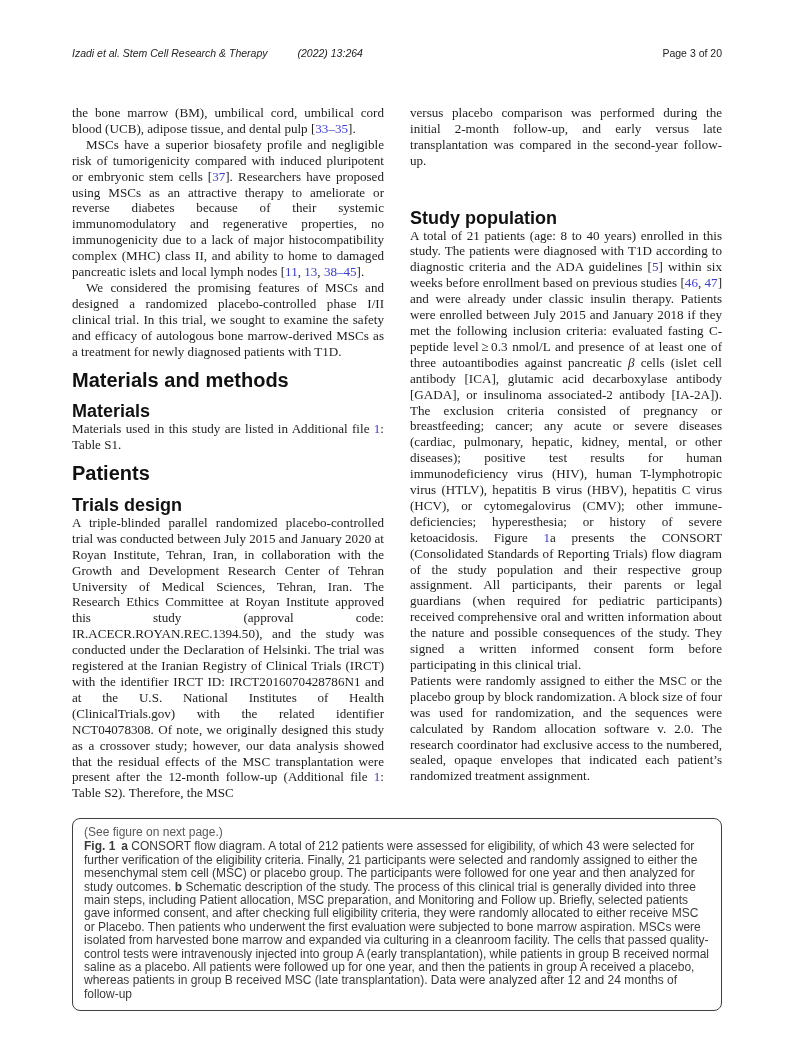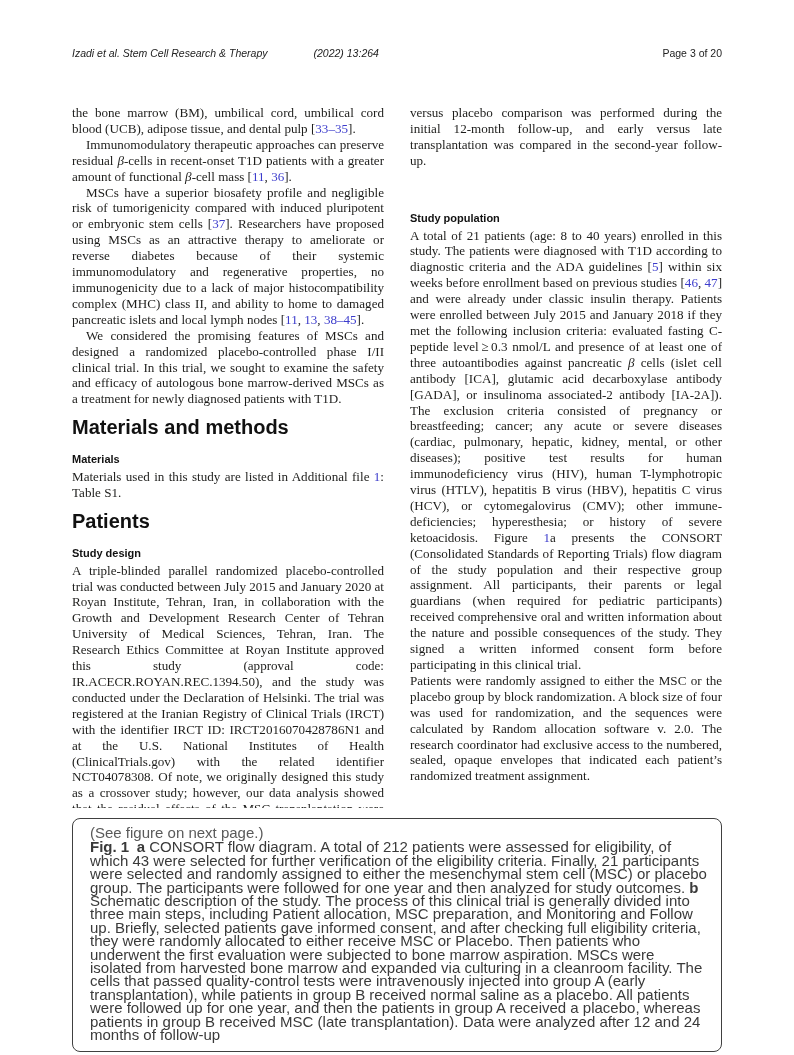--- a/index.html
+++ b/index.html
@@ -9,72 +9,71 @@
     -webkit-font-smoothing:antialiased;
   }
   .page{box-sizing:border-box;width:794px;height:1055px;padding:47px 72px 0 72px;}
   .hdr{
     display:flex;justify-content:space-between;align-items:baseline;
     font-family:"Liberation Sans","DejaVu Sans",sans-serif;
     font-size:10.5px;color:#222222;
   }
   .hdr-left{font-style:italic;}
   .hdr-right{font-style:normal;}
-  .vol{margin-left:16px;padding-left:30px;}
+  .vol{padding-left:30px;}
   .cols{display:flex;gap:26px;margin-top:46px;height:703px;overflow:hidden;}
   .col{width:318px;font-size:13.1px;line-height:15.9px;text-align:justify;
        text-justify:inter-word;}
   p.bp{margin:0;}
   p.ind{text-indent:14px;}
   .h1{font-family:"Liberation Sans","DejaVu Sans",sans-serif;
       font-size:20px;font-weight:bold;color:#111;
       margin:13px 0 3px 0;text-align:left;}
   .h2{font-family:"Liberation Sans","DejaVu Sans",sans-serif;
-      font-size:11px;font-weight:bold;color:#111;
+      font-size:18px;font-weight:bold;color:#111;
       margin:16px 0 1px 0;text-align:left;}
   .h2.gap{margin-top:42px;}
   .col > :first-child{margin-top:0;}
   .fig-box{
     margin-top:10px;
     border:1.5px solid #404040;border-radius:8px;
-    padding:7px 11px 9px 17px;
+    padding:7px 11px 9px 11px;
     font-family:"Liberation Sans","DejaVu Sans",sans-serif;
-    font-size:15px;line-height:13.4px;color:#3a3a3a;text-align:left;
+    font-size:12px;line-height:13.4px;color:#3a3a3a;text-align:left;
   }
   .see{color:#5a5a5a;margin:0 0 1px 0;}
   .cap{margin:0;}
   .b{font-weight:bold;}
   .i{font-style:italic;}
   .link{color:var(--link,#3c3ccc);}
 </style>
 </head>
 <body>
 
 <div class="page">
 
   <div class="hdr">
     <div class="hdr-left"><span class="i">Izadi </span><span class="i">et al. Stem Cell Research &amp; Therapy</span><span class="vol i">(2022) 13:264</span></div>
     <div class="hdr-right">Page 3 of 20</div>
   </div>
 
   <div class="cols">
     <div class="col">
         <p class="bp">the bone marrow (BM), umbilical cord, umbilical cord blood (UCB), adipose tissue, and dental pulp [<span class="link">33–35</span>].</p>
-        <p class="bp ind">Immunomodulatory therapeutic approaches can preserve residual <span class="i">β</span>-cells in recent-onset T1D patients with a greater amount of functional <span class="i">β</span>-cell mass [<span class="link">11</span>, <span class="link">36</span>].</p>
         <p class="bp ind">MSCs have a superior biosafety profile and negligible risk of tumorigenicity compared with induced pluripotent or embryonic stem cells [<span class="link">37</span>]. Researchers have proposed using MSCs as an attractive therapy to ameliorate or reverse diabetes because of their systemic immunomodulatory and regenerative properties, no immunogenicity due to a lack of major histocompatibility complex (MHC) class II, and ability to home to damaged pancreatic islets and local lymph nodes [<span class="link">11</span>, <span class="link">13</span>, <span class="link">38–45</span>].</p>
         <p class="bp ind">We considered the promising features of MSCs and designed a randomized placebo-controlled phase I/II clinical trial. In this trial, we sought to examine the safety and efficacy of autologous bone marrow-derived MSCs as a treatment for newly diagnosed patients with T1D.</p>
         <div class="h1">Materials and methods</div>
         <div class="h2">Materials</div>
         <p class="bp">Materials used in this study are listed in Additional file <span class="link">1</span>: Table S1.</p>
         <div class="h1">Patients</div>
-        <div class="h2">Study design</div>
+        <div class="h2">Trials design</div>
         <p class="bp">A triple-blinded parallel randomized placebo-controlled trial was conducted between July 2015 and January 2020 at Royan Institute, Tehran, Iran, in collaboration with the Growth and Development Research Center of Tehran University of Medical Sciences, Tehran, Iran. The Research Ethics Committee at Royan Institute approved this study (approval code: IR.ACECR.ROYAN.REC.1394.50), and the study was conducted under the Declaration of Helsinki. The trial was registered at the Iranian Registry of Clinical Trials (IRCT) with the identifier IRCT ID: IRCT2016070428786N1 and at the U.S. National Institutes of Health (ClinicalTrials.gov) with the related identifier NCT04078308. Of note, we originally designed this study as a crossover study; however, our data analysis showed that the residual effects of the MSC transplantation were present after the 12-month follow-up (Additional file <span class="link">1</span>: Table S2). Therefore, the MSC</p>
       </div>
     <div class="col">
-        <p class="bp">versus placebo comparison was performed during the initial 12-month follow-up, and early versus late transplantation was compared in the second-year follow-up.</p>
+        <p class="bp">versus placebo comparison was performed during the initial 2-month follow-up, and early versus late transplantation was compared in the second-year follow-up.</p>
         <div class="h2 gap">Study population</div>
         <p class="bp">A total of 21 patients (age: 8 to 40 years) enrolled in this study. The patients were diagnosed with T1D according to diagnostic criteria and the ADA guidelines [<span class="link">5</span>] within six weeks before enrollment based on previous studies [<span class="link">46</span>, <span class="link">47</span>] and were already under classic insulin therapy. Patients were enrolled between July 2015 and January 2018 if they met the following inclusion criteria: evaluated fasting C-peptide level ≥ 0.3 nmol/L and presence of at least one of three autoantibodies against pancreatic <span class="i">β</span> cells (islet cell antibody [ICA], glutamic acid decarboxylase antibody [GADA], or insulinoma associated-2 antibody [IA-2A]). The exclusion criteria consisted of pregnancy or breastfeeding; cancer; any acute or severe diseases (cardiac, pulmonary, hepatic, kidney, mental, or other diseases); positive test results for human immunodeficiency virus (HIV), human T-lymphotropic virus (HTLV), hepatitis B virus (HBV), hepatitis C virus (HCV), or cytomegalovirus (CMV); other immune-deficiencies; hyperesthesia; or history of severe ketoacidosis. Figure <span class="link">1</span>a presents the CONSORT (Consolidated Standards of Reporting Trials) flow diagram of the study population and their respective group assignment. All participants, their parents or legal guardians (when required for pediatric participants) received comprehensive oral and written information about the nature and possible consequences of the study. They signed a written informed consent form before participating in this clinical trial.</p>
         <p class="bp">Patients were randomly assigned to either the MSC or the placebo group by block randomization. A block size of four was used for randomization, and the sequences were calculated by Random allocation software v. 2.0. The research coordinator had exclusive access to the numbered, sealed, opaque envelopes that indicated each patient’s randomized treatment assignment.</p>
       </div>
   </div>
 
   <div class="fig-box">
     <p class="see">(See figure on next page.)</p>
     <p class="cap"><span class="b">Fig. 1</span> <span class="b">a</span> CONSORT flow diagram. A total of 212 patients were assessed for eligibility, of which 43 were selected for further verification of the eligibility criteria. Finally, 21 participants were selected and randomly assigned to either the mesenchymal stem cell (MSC) or placebo group. The participants were followed for one year and then analyzed for study outcomes. <span class="b">b</span> Schematic description of the study. The process of this clinical trial is generally divided into three main steps, including Patient allocation, MSC preparation, and Monitoring and Follow up. Briefly, selected patients gave informed consent, and after checking full eligibility criteria, they were randomly allocated to either receive MSC or Placebo. Then patients who underwent the first evaluation were subjected to bone marrow aspiration. MSCs were isolated from harvested bone marrow and expanded via culturing in a cleanroom facility. The cells that passed quality-control tests were intravenously injected into group A (early transplantation), while patients in group B received normal saline as a placebo. All patients were followed up for one year, and then the patients in group A received a placebo, whereas patients in group B received MSC (late transplantation). Data were analyzed after 12 and 24 months of follow-up</p>
   </div>

